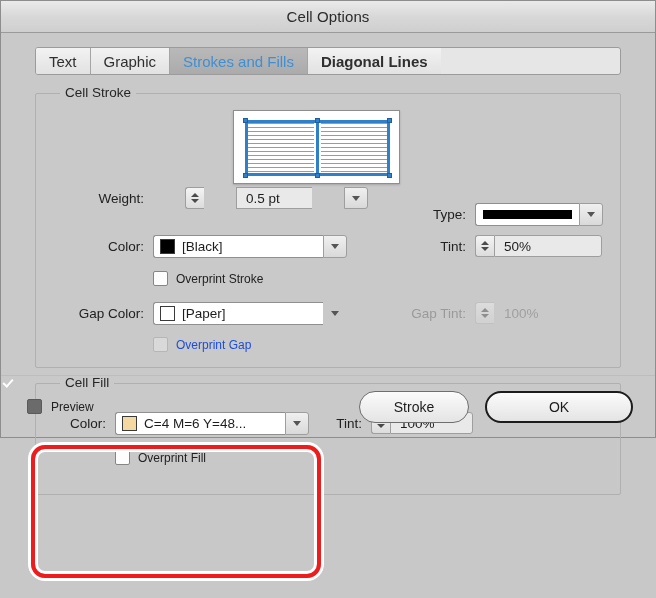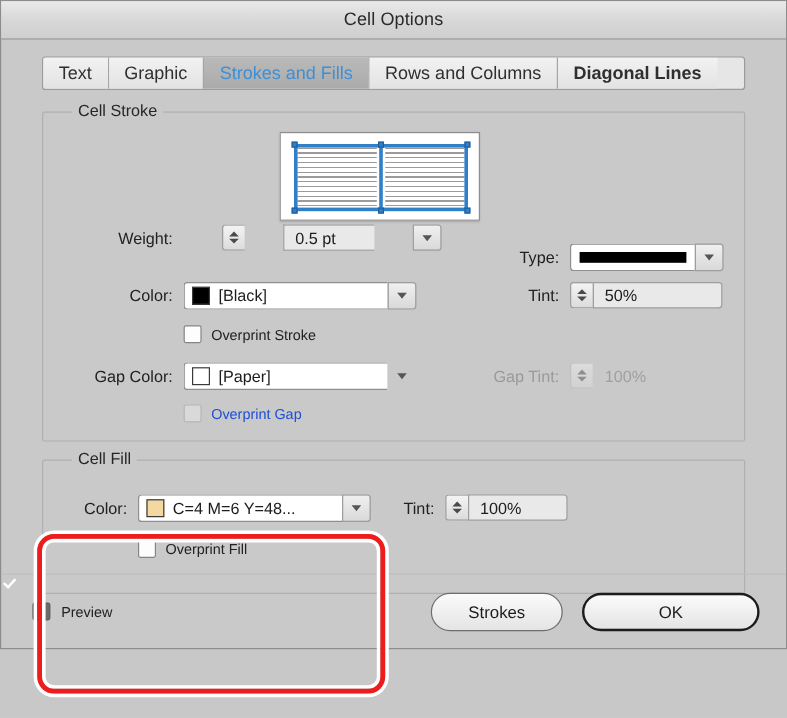--- a/index.html
+++ b/index.html
@@ -5,21 +5,21 @@
   * { box-sizing: border-box; margin: 0; padding: 0; }
   html, body {
     width: 656px; height: 598px;
     font-family: "Liberation Sans", sans-serif;
     overflow: hidden;
   }
   body { background: #c8c8c8; }
 
   .dialog {
     position: relative;
-    width: 656px; height: 541px;
+    width: 656px; height: 438px;
     background: #c9c9c9;
     border: 1px solid #8d8d8d;
     display: flex; flex-direction: column;
   }
 
   
   .titlebar {
     height: 32px; flex: 0 0 32px;
     background: linear-gradient(to bottom, #eaeaea 0%, #d8d8d8 50%, #cfcfcf 100%);
     border-bottom: 1px solid #9a9a9a;
@@ -233,21 +233,20 @@
 <div class="dialog">
 
   <div class="titlebar">
     <div class="titlebar-text">Cell Options</div>
   </div>
 
   <div class="tabstrip">
     <div class="tab">Text</div>
     <div class="tab">Graphic</div>
     <div class="tab active">Strokes and Fills</div>
-    <div class="tab">Rows and Columns</div>
     <div class="tab">Diagonal Lines</div>
   </div>
 
   <div class="content">
 
     <div class="group" id="group-stroke">
       <div class="group-title">Cell Stroke</div>
 
       <div class="proxy">
         <div class="proxy-inner">
@@ -369,17 +368,17 @@
       </div>
     </div>
 
     <div class="annot"></div>
   </div>
 
   <div class="footer">
     <span class="cb checked" style="position:static;"></span>
     <span class="cbl" style="margin-left:9px;">Preview</span>
     <span class="footer-sp"></span>
-    <div class="btn">Strokes</div>
+    <div class="btn">Stroke</div>
     <div class="btn default">OK</div>
   </div>
 
 </div>
 
 </body></html>

